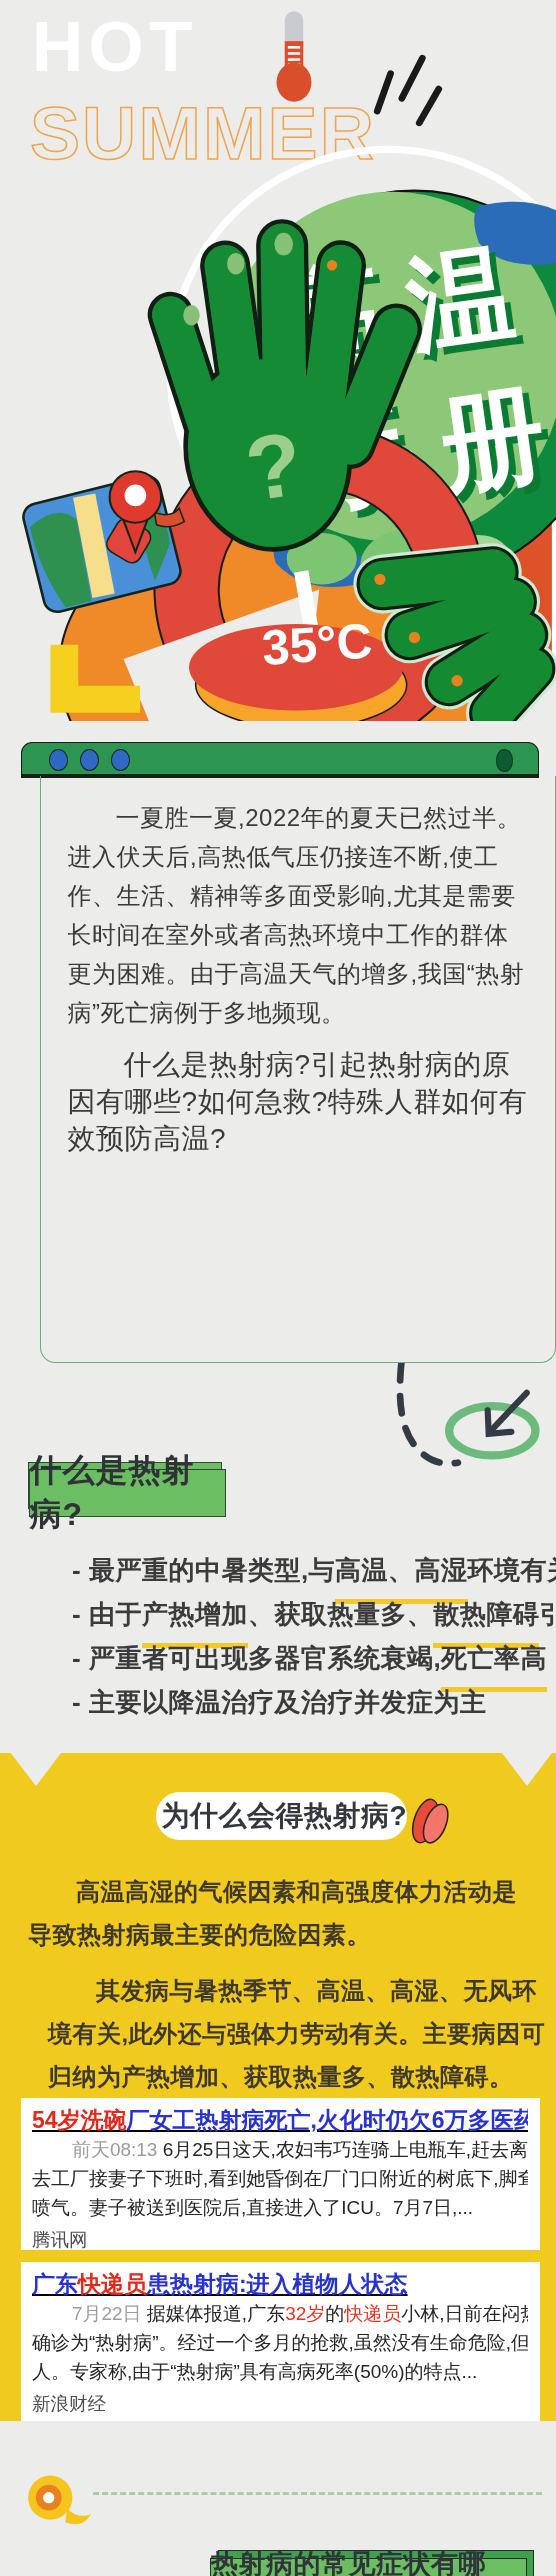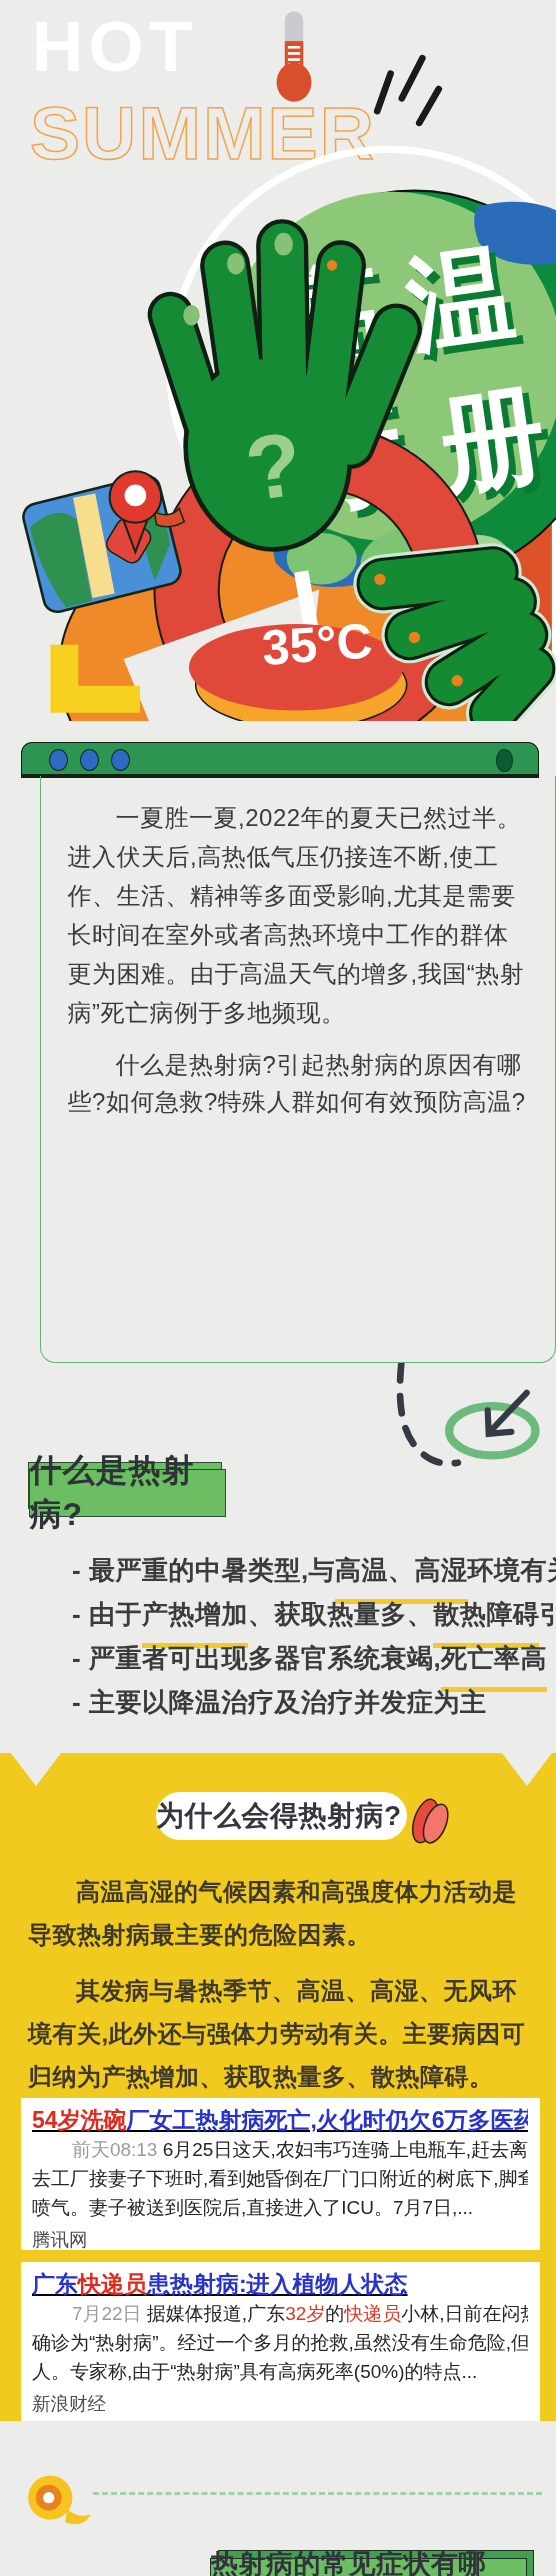--- a/index.html
+++ b/index.html
@@ -18,38 +18,38 @@
     border-bottom:4.1px solid #122016;border-radius:11.3px 11.3px 0 0;}
   .bar-dot{position:absolute;top:5.7px;width:17.5px;height:20.6px;border-radius:50%;background:#2E6AC4;border:1.5px solid #13251c;}
   .bar-oval{position:absolute;top:6.2px;right:25px;width:14.4px;height:20.6px;border-radius:50%;background:#0E5B33;border:1px solid #0a3а22;border:1px solid #0a3a22;}
   .card-body{left:20.6px;top:776px;width:516px;height:587px;border:1.5px solid #63B377;border-top:none;
     border-radius:0 0 15.5px 15.5px;box-sizing:border-box;padding:21.6px 27px 0 27px;margin-left:19px;}
   .p-intro{font-size:24px;line-height:39px;color:#3B3B3B;text-indent:2em;letter-spacing:0.5px;margin:0;font-weight:500;}
   .stats{margin:10.3px 0 0 23px;}
   .stat-line{font-size:22px;line-height:31px;letter-spacing:0.5px;margin:0;}
   .stat-orange{color:#DF7156;}
   .stat-black{color:#3B3B3B;}
-  .p-question{font-size:24px;line-height:37px;color:#3B3B3B;text-indent:2em;letter-spacing:0.5px;margin:14.4px 0 0 0;font-weight:500;}
+  .p-question{font-size:28px;line-height:37px;color:#3B3B3B;text-indent:2em;letter-spacing:0.5px;margin:14.4px 0 0 0;font-weight:500;}
 
   
   .label-wrap{left:20.6px;top:1462px;width:206px;height:57px;}
   .label-back{position:absolute;left:7.2px;top:0;width:192px;height:45px;background:#6CBE63;border:1.5px solid #2E4A33;}
   .label-front{position:absolute;left:8px;top:7.2px;width:195px;height:46px;background:#6CBE63;border:1.5px solid #2E4A33;
     display:flex;align-items:center;justify-content:center;}
   .label-front span{font-size:32px;font-weight:900;color:#2F3338;letter-spacing:1px;}
 
   .bullets{left:72px;top:1548px;width:469px;}
   .bullet{font-size:26px;font-weight:700;color:#3B3B3B;line-height:44px;letter-spacing:0.5px;white-space:nowrap;}
   .mk{background-image:linear-gradient(to top,rgba(244,199,31,.95) 0,rgba(244,199,31,.95) 4.6px,transparent 4.6px);padding-bottom:19px;}
 
   
   .banner{left:0;top:1753px;width:556px;height:668px;background:#F1CA20;
     clip-path:polygon(0 0,10.8px 0,36px 33px,61px 0,502px 0,527px 33px,552px 0,556px 0,556px 668px,0 668px);}
   .pill{position:absolute;left:156px;top:39px;width:251px;height:48px;background:#FFFFFF;border-radius:25px;
-    display:flex;align-items:center;justify-content:flex-start;}
+    display:flex;align-items:center;justify-content:flex-end;}
   .pill span{font-size:28px;font-weight:900;color:#34383E;letter-spacing:0.5px;}
   .pill-icon{position:absolute;left:406px;top:42px;}
   .banner-p{position:absolute;left:28px;width:502px;font-size:24px;font-weight:600;color:#3E392C;
     line-height:43px;letter-spacing:0.5px;text-indent:2em;margin:0;}
   .news-card{position:absolute;left:20.6px;width:519px;background:#FFFFFF;box-sizing:border-box;padding:7.2px 11.3px 0 11.3px;overflow:hidden;}
   .news-title{font-size:23px;font-weight:700;line-height:30px;white-space:nowrap;overflow:hidden;text-decoration:underline;}
   .t-red{color:#DF2A1E;}
   .t-blue{color:#2732CF;}
   .news-line{font-size:19px;line-height:29px;color:#262626;white-space:nowrap;overflow:hidden;}
   .n-gray{color:#9C9C9C;margin-left:40px;}
@@ -247,21 +247,21 @@
 
   <div class="abs banner">
     <div class="pill">
       <span>为什么会得热射病?</span>
     </div>
     <svg class="pill-icon" width="46" height="52" viewBox="0 0 90 100">
       <ellipse cx="38" cy="50" rx="22" ry="44" fill="#E84A3C" stroke="#2a241c" stroke-width="3" transform="rotate(18 38 50)"></ellipse>
       <ellipse cx="58" cy="55" rx="20" ry="40" fill="#F2766B" stroke="#2a241c" stroke-width="3" transform="rotate(22 58 55)"></ellipse>
     </svg>
     <p class="banner-p" style="top:117px;">高温高湿的气候因素和高强度体力活动是导致热射病最主要的危险因素。</p>
-    <p class="banner-p" style="top:216px;">其发病与暑热季节、高温、高湿、无风环境有关,此外还与强体力劳动有关。主要病因可归纳为产热增加、获取热量多、散热障碍。</p>
+    <p class="banner-p" style="top:216px;margin-left:20px;">其发病与暑热季节、高温、高湿、无风环境有关,此外还与强体力劳动有关。主要病因可归纳为产热增加、获取热量多、散热障碍。</p>
 
     <div class="news-card" style="top:345px;height:152px;">
       <div class="news-title"><span class="t-red">54岁洗碗</span><span class="t-blue">厂女工热射病死亡,火化时仍欠6万多医药费,厂</span></div>
       <div class="news-line"><span class="n-gray">前天08:13</span><span> 6月25日这天,农妇韦巧连骑上电瓶车,赶去离家近12公里的</span></div>
       <div class="news-line">去工厂接妻子下班时,看到她昏倒在厂门口附近的树底下,脚耷在路边,口吐白</div>
       <div class="news-line">喷气。妻子被送到医院后,直接进入了ICU。7月7日,...</div>
       <div class="news-source">腾讯网</div>
     </div>
 
     <div class="news-card" style="top:509px;height:171px;">

